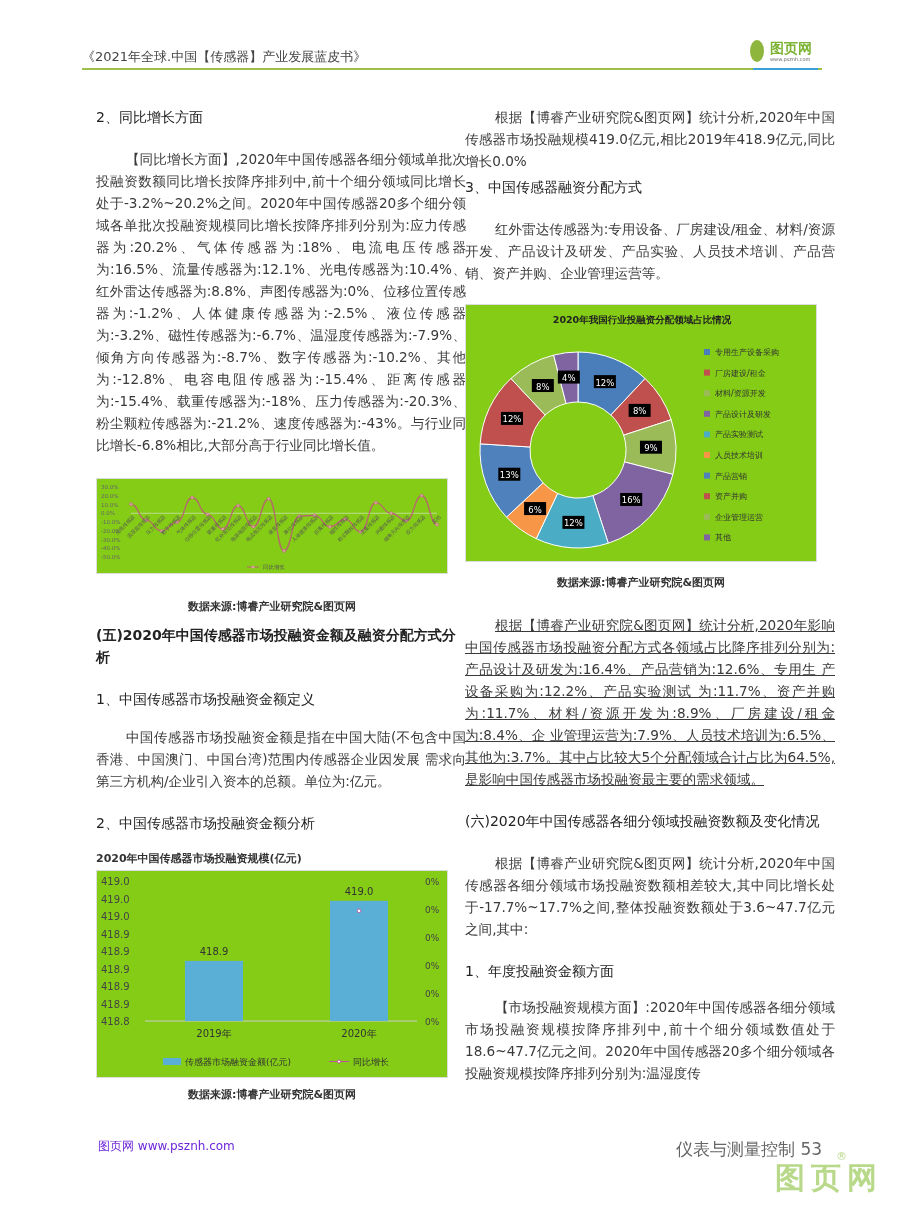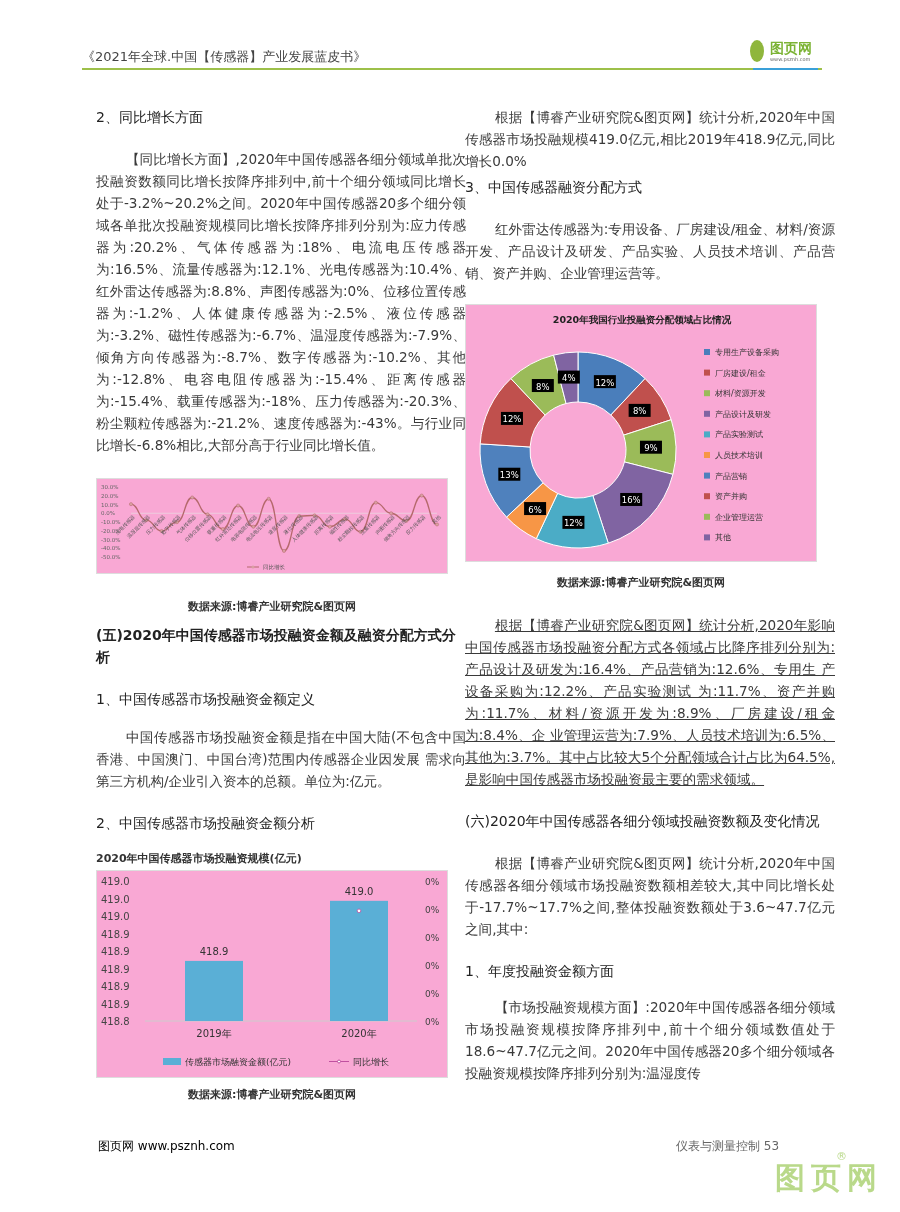--- a/index.html
+++ b/index.html
@@ -13,23 +13,23 @@
   .logo-text { position: absolute; left: 20px; top: 2px; font-size: 14px; font-weight: bold; color: #7cb335; }
   .logo-sub { position: absolute; left: 20px; top: 18px; font-size: 5px; color: #666; }
 
   .col { position: absolute; width: 370px; font-size: 13.6px; line-height: 22px; color: #3a3a3a; }
   .col-left { left: 96px; top: 106px; }
   .col-right { left: 465px; top: 106px; }
   .h2 { font-size: 14px; color: #222; margin-bottom: 14px; }
   .p { text-indent: 2.2em; text-align: justify; }
   .source { text-align: center; font-size: 11px; font-weight: bold; color: #333; }
 
-  .chart-box { border: 1px solid #ddd; background: #f9a8d4; position: relative; }
-  .footer-left { position: absolute; left: 98px; top: 1138px; font-size: 12px; color: #000000; }
-  .footer-right { position: absolute; left: 676px; top: 1138px; font-size: 12px; color: #666; }
+  .chart-box { border: 1px solid #ddd; background: #84cc16; position: relative; }
+  .footer-left { position: absolute; left: 98px; top: 1138px; font-size: 12px; color: #6d28d9; }
+  .footer-right { position: absolute; left: 676px; top: 1138px; font-size: 17px; color: #666; }
   .footer-logo { position: absolute; left: 775px; top: 1158px; font-size: 30px; font-weight: bold; color: #b9d98a; letter-spacing: 6px; }
   .footer-reg { position: absolute; left: 836px; top: 1150px; font-size: 11px; color: #b9d98a; }
   svg text { font-family: "DejaVu Sans", sans-serif; }
 </style>
 </head>
 <body>
 
 <div class="header">
   <div class="header-title">《2021年全球.中国【传感器】产业发展蓝皮书》</div>
   <div class="header-line"></div>

